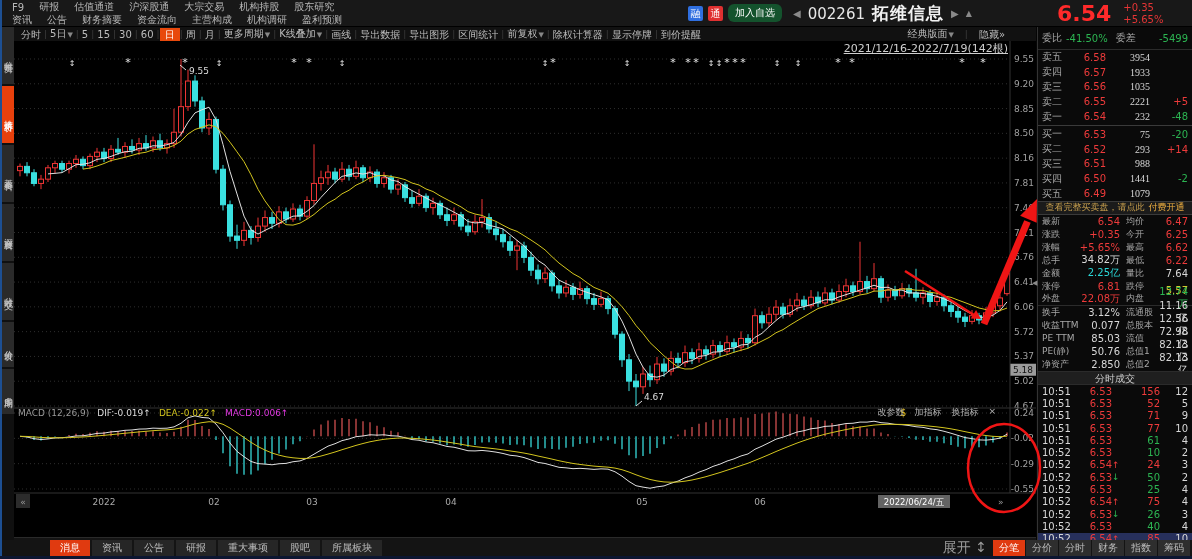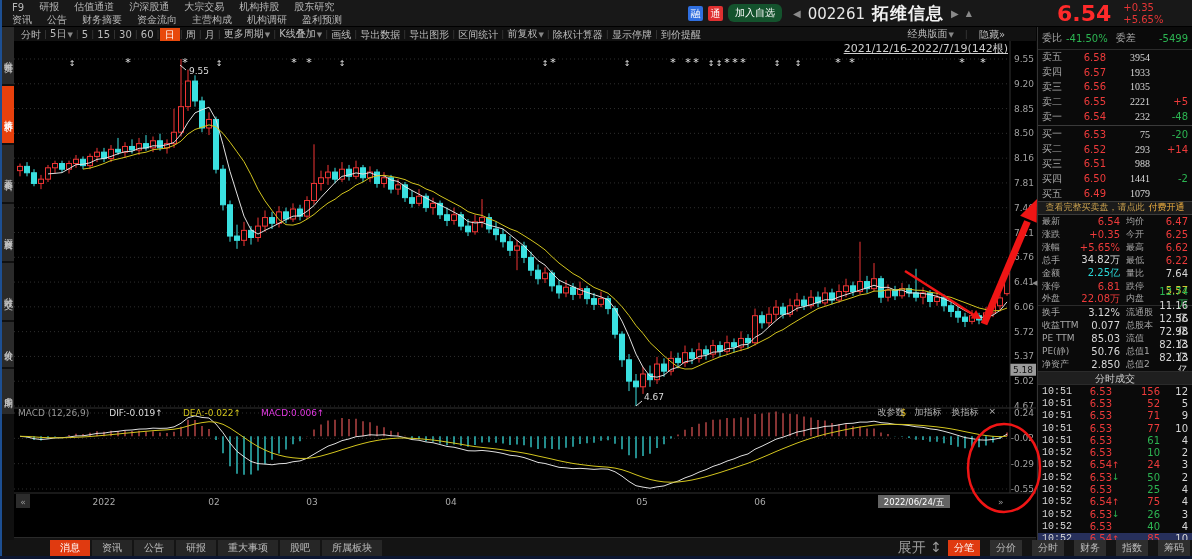--- a/index.html
+++ b/index.html
@@ -43,21 +43,21 @@
   .toolbar-right{position:absolute;right:28px;top:0;display:flex;gap:8px;align-items:center;height:14px;}
   .chart-header{position:relative;height:14px;background:#000;display:flex;align-items:center;gap:6px;font-size:10px;padding-left:4px;}
   .ch-style{color:#c84545;}
   .ch-ma{color:#8f8f8f;}
   .ch-ma5{color:#dcdcdc;}
   .ch-ma10{color:#d3c51e;}
   .ch-right{position:absolute;right:16px;top:1px;display:flex;gap:10px;align-items:center;}
   .ma-settings{color:#b5b5b5;}
   .chart-wrap{position:relative;width:1022px;height:469px;}
   .date-range{position:absolute;right:28px;top:0px;font-size:11px;color:#cfcfcf;text-decoration:underline;z-index:5;}
-  .macd-header{position:absolute;left:0;top:365px;width:996px;height:13px;display:flex;align-items:center;gap:20px;font-size:9px;padding-left:4px;z-index:5;}
+  .macd-header{position:absolute;left:0;top:365px;width:996px;height:13px;display:flex;align-items:center;gap:8px;font-size:9px;padding-left:4px;z-index:5;}
   .mh-name{color:#9a9a9a;}
   .mh-dif{color:#dcdcdc;}
   .mh-dea{color:#d3c51e;}
   .mh-macd{color:#e23ae2;}
   .mh-dollar{position:absolute;left:886px;top:1px;color:#e8c11c;font-size:10px;}
   .mh-buttons{position:absolute;right:14px;top:0;display:flex;gap:10px;color:#b5b5b5;}
   .mh-buttons span{cursor:pointer;}
   .indicator-tabs{position:absolute;left:0;top:510px;width:1022px;height:16px;background:#141414;display:flex;align-items:center;font-size:10px;color:#c5c5c5;padding-left:8px;gap:0;border-top:1px solid #2a2a2a;}
   .ind-item{padding:0 9px;white-space:nowrap;cursor:pointer;}
   .ind-item.active{color:#1ecbcb;}
@@ -78,34 +78,34 @@
   .notice .pay{color:#f0b040;}
   .stat-row{flex:none;height:13px;display:flex;align-items:center;padding:0 4px;}
   .stat-row.divided{border-bottom:1px solid #2b2b2b;}
   .st-l1{width:36px;color:#a8a8a8;font-size:9px;white-space:nowrap;}
   .st-v1{width:42px;text-align:right;}
   .st-l2{width:36px;padding-left:6px;color:#a8a8a8;font-size:9px;white-space:nowrap;}
   .st-v2{flex:1;text-align:right;}
   .trades-title{flex:none;height:14px;background:#1f1f1f;color:#cfcfcf;text-align:center;line-height:14px;border-top:1px solid #2b2b2b;border-bottom:1px solid #2b2b2b;}
   .tr-row{flex:none;height:12.3px;display:flex;align-items:center;padding:0 4px;}
   .tr-row.hl{background:#27305c;}
-  .tr-t{width:30px;color:#d8d8d8;font-family:Liberation Mono, monospace;}
+  .tr-t{width:30px;color:#d8d8d8;}
   .tr-p{width:40px;text-align:right;}
   .tr-a{width:10px;text-align:left;font-size:9px;}
   .tr-v{width:38px;text-align:right;}
   .tr-n{flex:1;text-align:right;color:#d8d8d8;}
 
   
   .footer{position:absolute;left:0;top:540px;width:1192px;height:16px;background:#141414;display:flex;align-items:center;}
   .news-tabs{display:flex;gap:2px;margin-left:50px;font-size:10px;}
   .news-tab{background:#262626;color:#bdbdbd;padding:1px 10px;cursor:pointer;white-space:nowrap;}
   .news-tab.active{background:#e03a10;color:#fff;}
   .footer-right{position:absolute;right:2px;display:flex;align-items:center;gap:6px;}
   .expand{color:#9a9a9a;font-size:14px;white-space:nowrap;}
-  .rp-tabs{display:flex;gap:10px;font-size:10px;}
+  .rp-tabs{display:flex;gap:1px;font-size:10px;}
   .rp-tab{background:#2e2e2e;color:#bdbdbd;padding:1px 6px;cursor:pointer;white-space:nowrap;}
   .rp-tab.active{background:#e03a10;color:#fff;}
 
   #overlay{position:absolute;left:0;top:0;z-index:40;pointer-events:none;}
   .c-red{color:#ee3b3b;} .c-green{color:#2cb552;} .c-cyan{color:#2ad8d8;}
   .c-yellow{color:#d6c62e;margin-top:8px;} .c-white{color:#d8d8d8;}
 </style>
 </head>
 <body>
 

